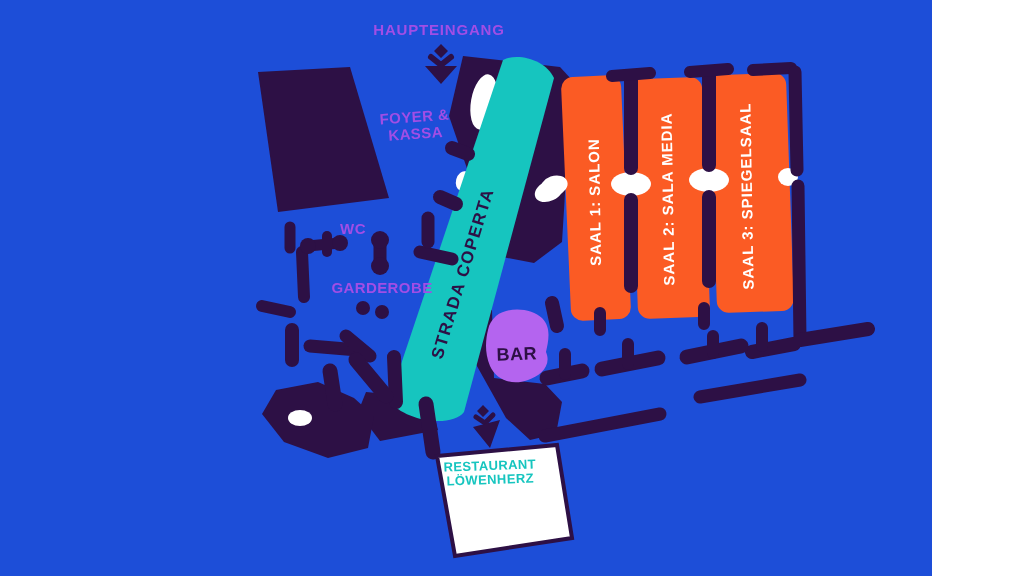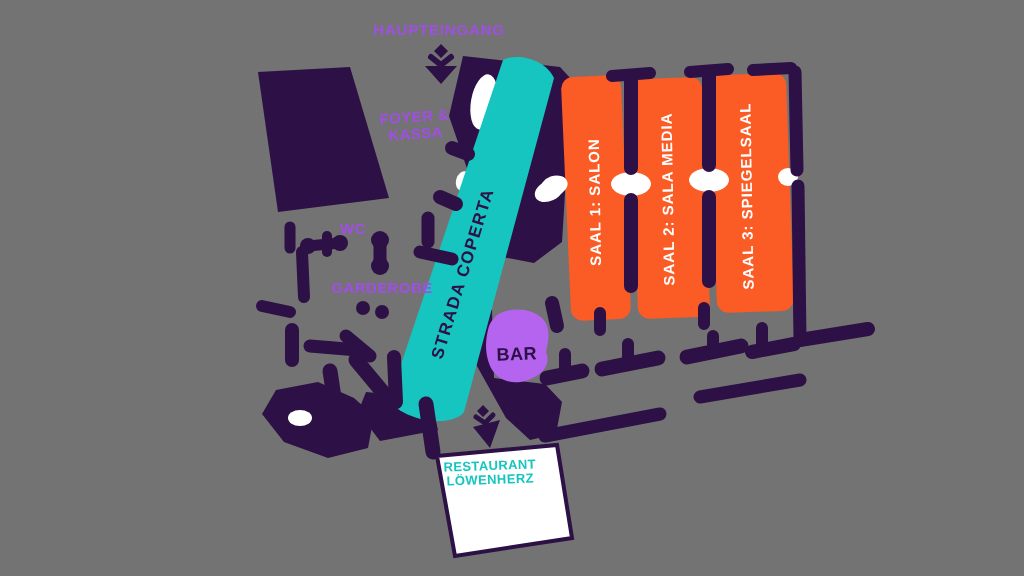--- a/index.html
+++ b/index.html
@@ -1,16 +1,16 @@
 <!DOCTYPE html>
 <html><head>
 <meta charset="utf-8">
 <style>
   html,body{margin:0;padding:0;background:#ffffff;}
-  #stage{position:relative;width:1024px;height:576px;overflow:hidden;background:#737373;
+  #stage{position:relative;width:932px;height:576px;overflow:hidden;background:#1d4ed8;
          font-family:"Liberation Sans",sans-serif;}
   svg{position:absolute;left:0;top:0;}
   text{font-family:"Liberation Sans",sans-serif;font-weight:700;}
   .lbl-main{font-size:15px;letter-spacing:.8px;}
   .lbl-room{font-size:15px;letter-spacing:.4px;}
   .lbl-hall{font-size:15px;letter-spacing:1px;}
   .lbl-strada{font-size:17px;letter-spacing:1.5px;}
   .lbl-bar{font-size:18px;letter-spacing:.5px;}
   .lbl-rest{font-size:13px;letter-spacing:.4px;}
 </style>

